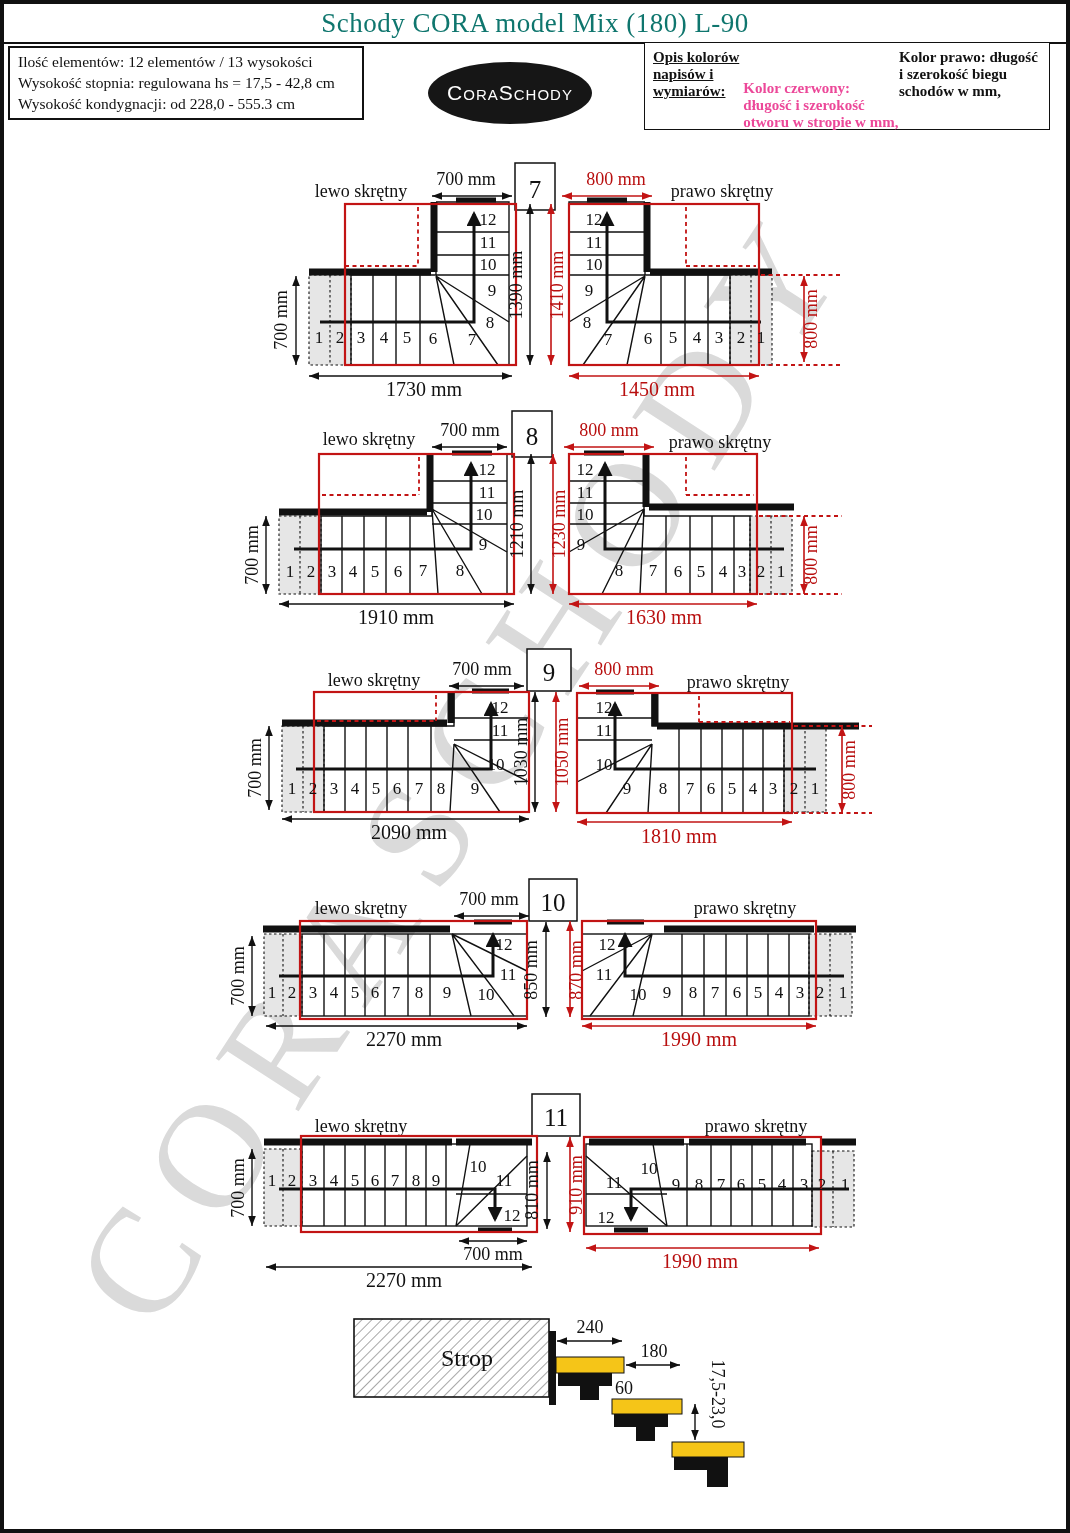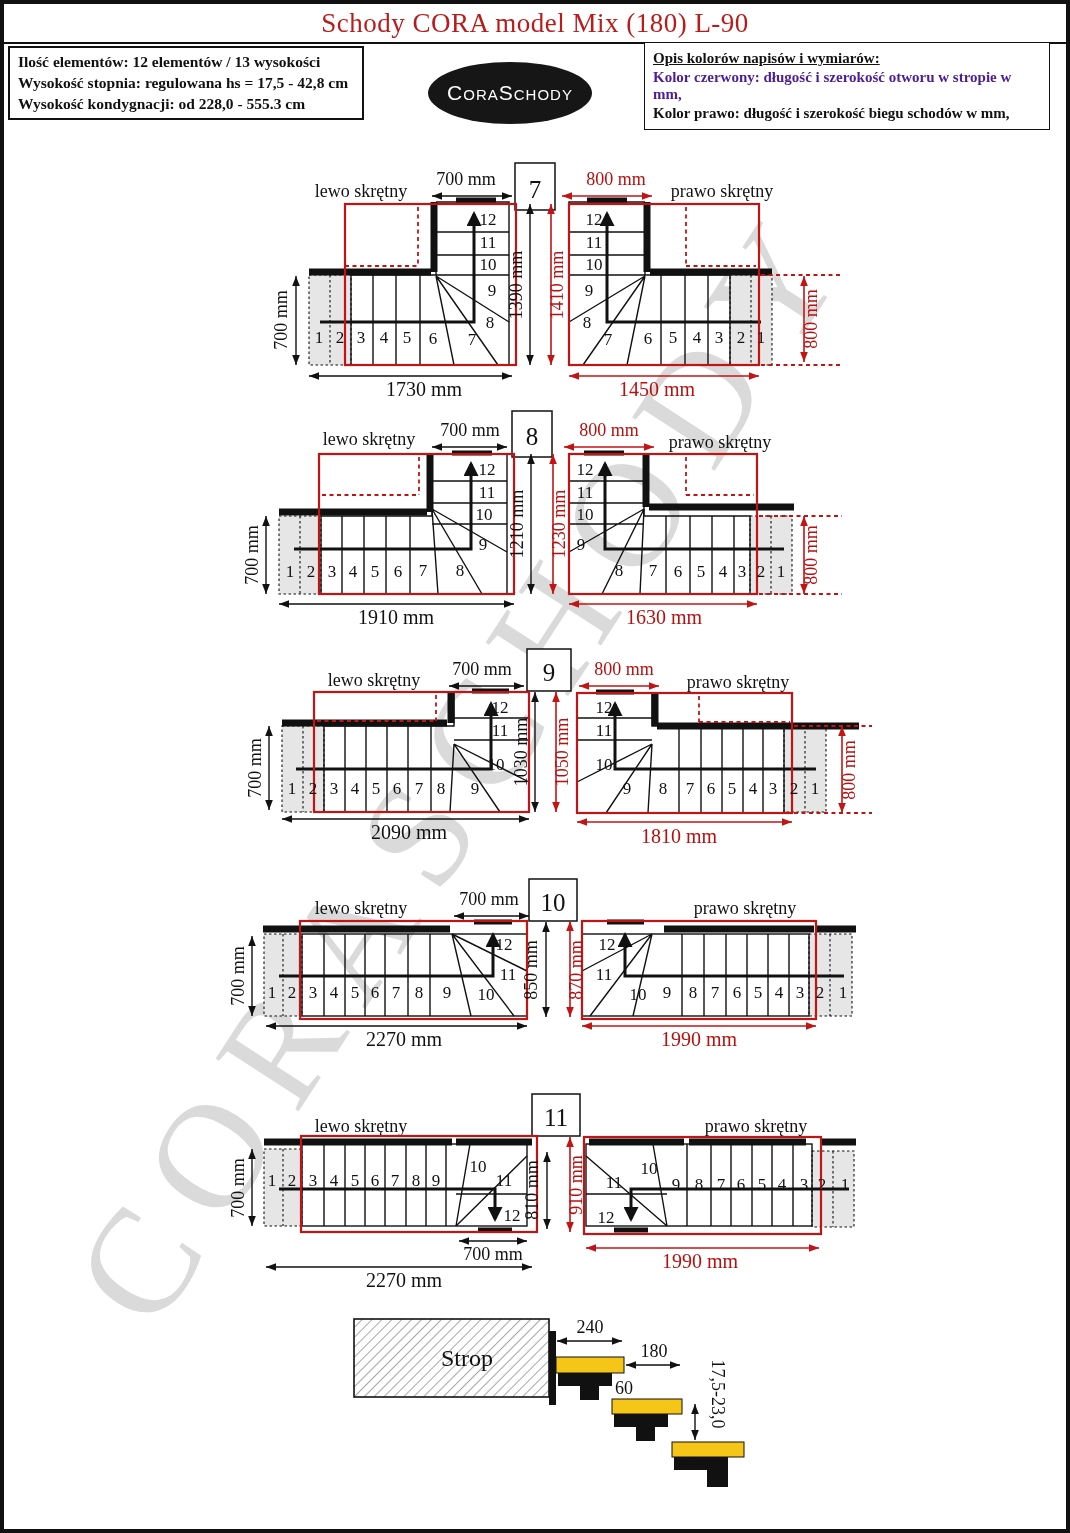--- a/index.html
+++ b/index.html
@@ -1,28 +1,28 @@
 <!DOCTYPE html>
 <html><head>
 <meta charset="utf-8">
 <style>
   html,body{margin:0;padding:0;background:#888;}
   .page{position:relative;width:1070px;height:1533px;background:#fff;border:4px solid #111;
         box-sizing:border-box;overflow:hidden;font-family:"Liberation Serif","DejaVu Serif",serif;}
   .titlebar{position:absolute;left:0;top:0;width:100%;height:38px;border-bottom:2px solid #111;
         display:flex;align-items:center;justify-content:center;}
-  .titlebar span{font-size:27px;color:#b91c1c;letter-spacing:.5px;}
+  .titlebar span{font-size:27px;color:#0f766e;letter-spacing:.5px;}
   .infobox{position:absolute;left:4px;top:42px;width:356px;height:74px;border:2px solid #111;
-        padding:3px 8px;box-sizing:border-box;font-weight:bold;font-size:15.5px;color:#111;
+        padding:3px 8px;box-sizing:border-box;font-weight:normal;font-size:15.5px;color:#111;
         display:flex;flex-direction:column;justify-content:space-around;background:#fff;z-index:3;}
   .legendbox{position:absolute;left:640px;top:38px;width:406px;height:88px;border:1.5px solid #111;
         padding:6px 8px;box-sizing:border-box;font-weight:bold;font-size:15px;color:#111;
-        display:flex;flex-direction:column;justify-content:space-around;background:#fff;z-index:3;}
+        display:flex;flex-direction:row;justify-content:space-around;background:#fff;z-index:3;}
   .legendbox .u{text-decoration:underline;}
-  .legendbox .red{color:#4c1d95;}
+  .legendbox .red{color:#ec4899;margin-top:31px;}
   .logo{position:absolute;left:424px;top:58px;width:164px;height:62px;background:#161616;
         border-radius:50%;display:flex;align-items:center;justify-content:center;z-index:3;}
   .logo span{color:#fff;font-family:"Liberation Sans","DejaVu Sans",sans-serif;
         font-variant:small-caps;font-size:21px;letter-spacing:1px;}
   svg{position:absolute;left:0;top:0;z-index:1;}
   .k{stroke:#111;stroke-width:1.4;fill:none}
   .kt{stroke:#111;stroke-width:7;fill:none}
   .kt2{stroke:#111;stroke-width:5;fill:none}
   .w{stroke:#111;stroke-width:3;fill:none}
   .r{stroke:#c21414;stroke-width:2.2;fill:none}

